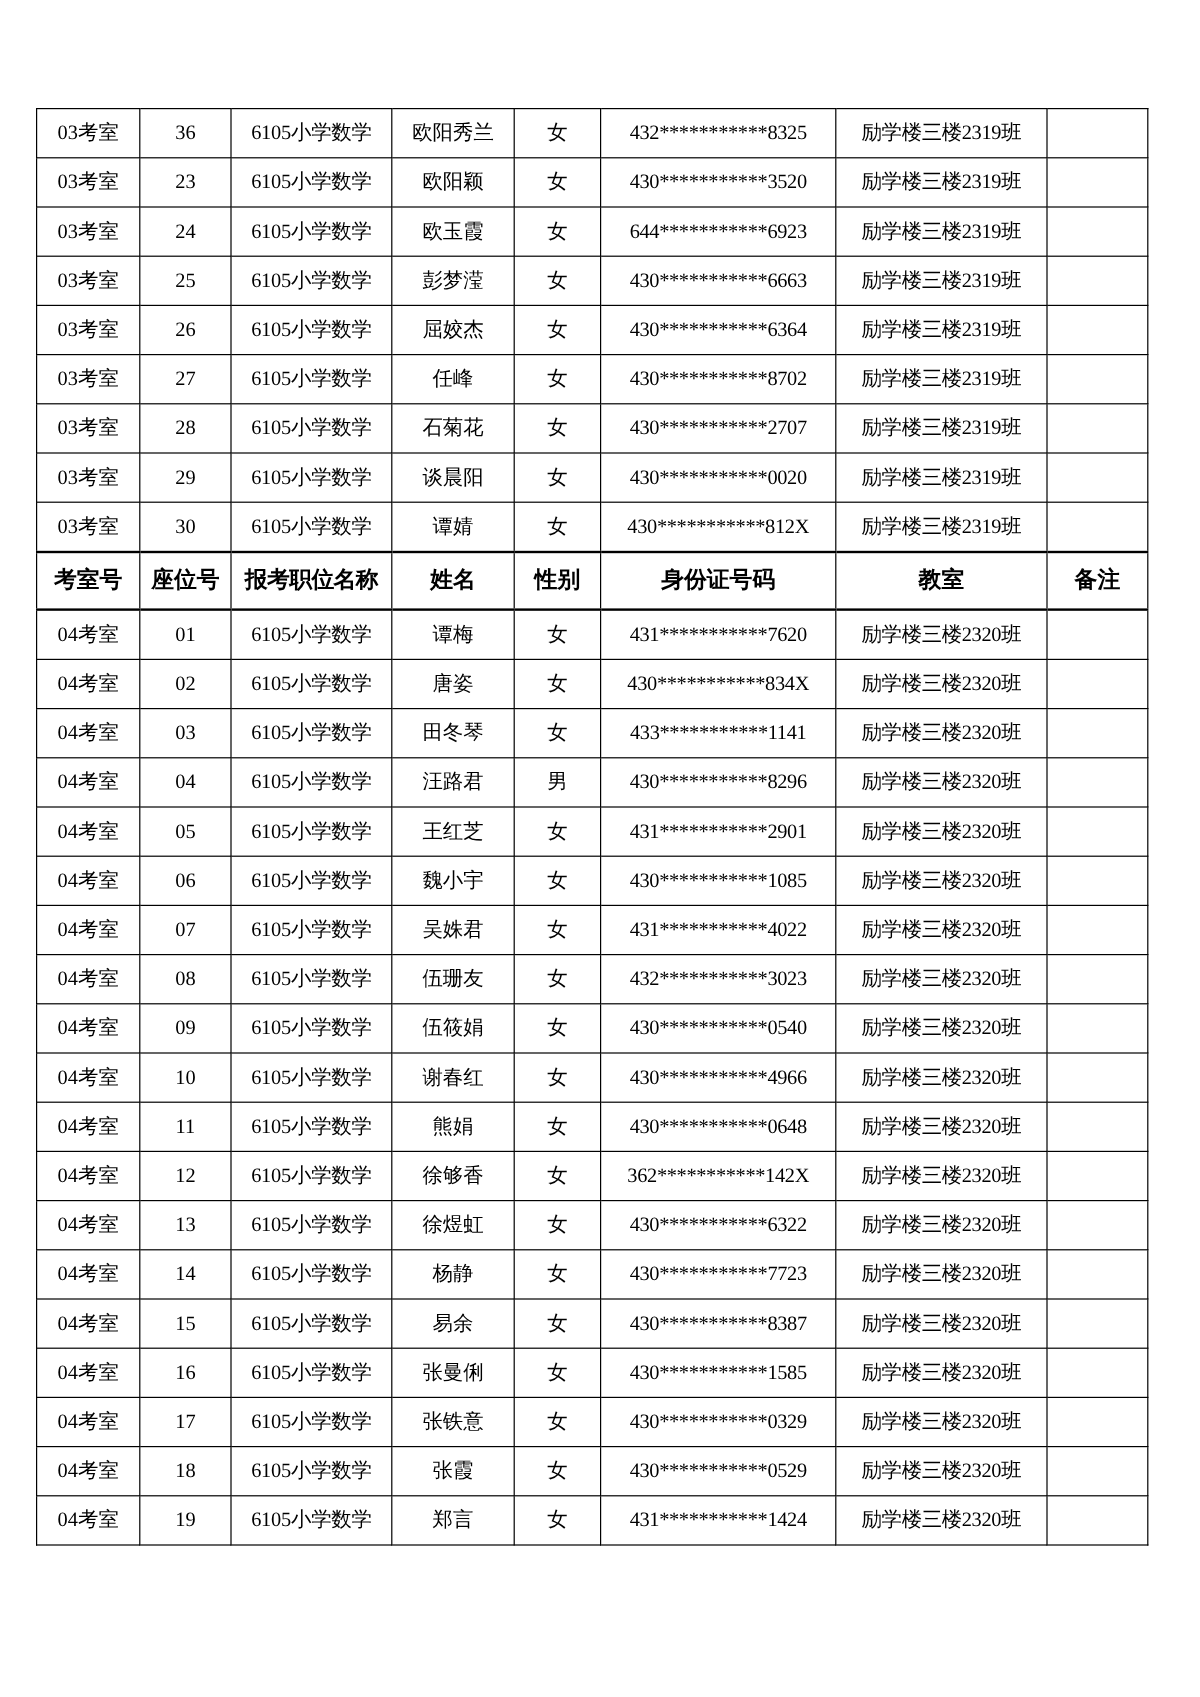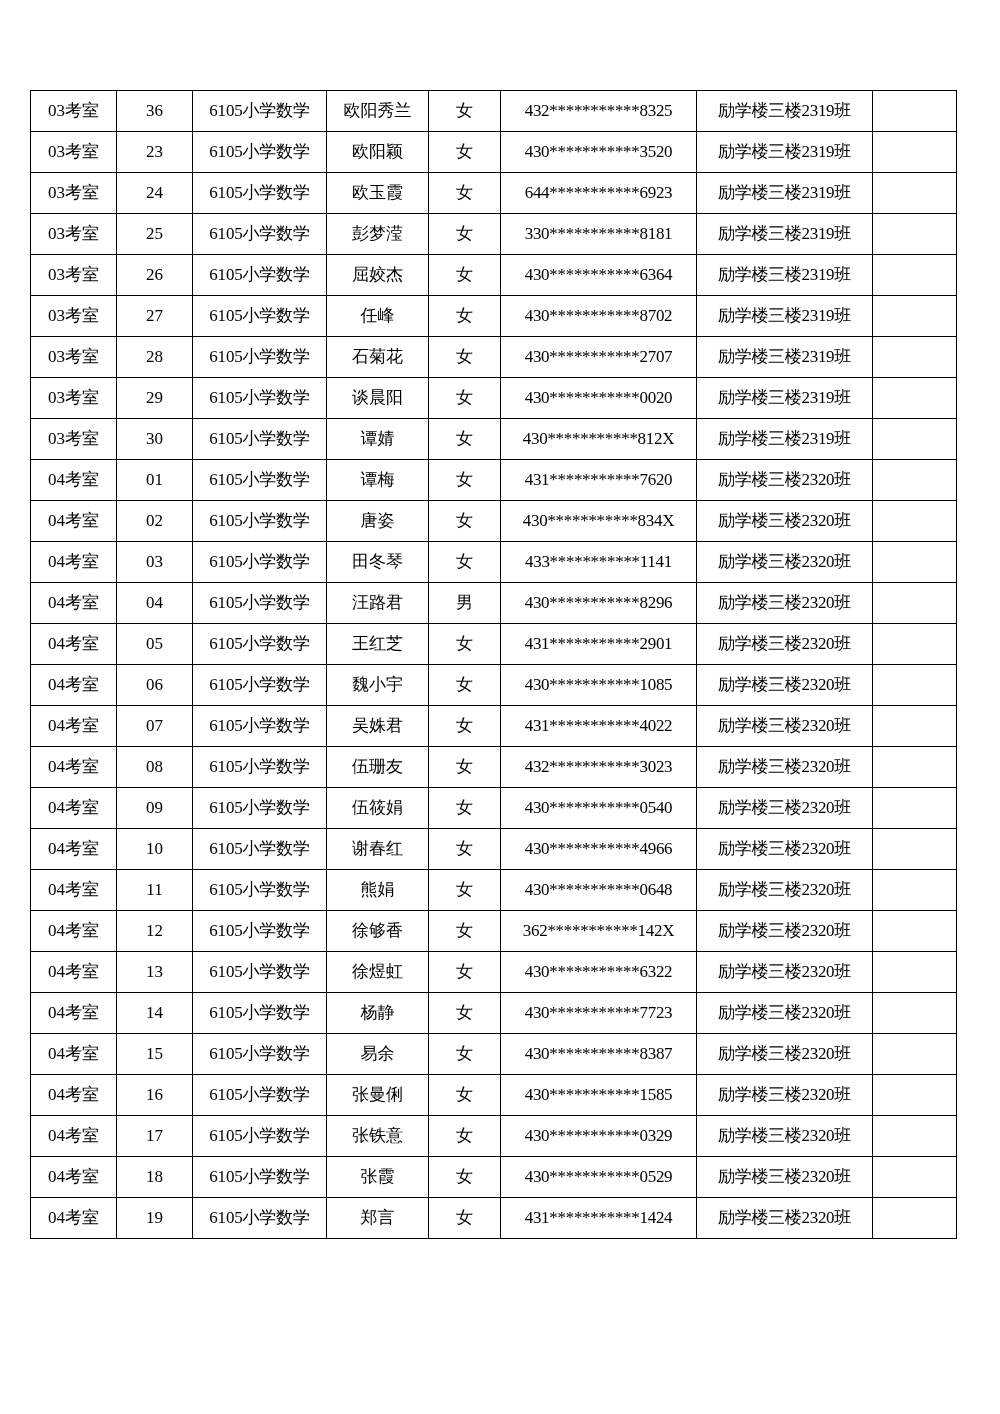--- a/index.html
+++ b/index.html
@@ -117,21 +117,21 @@
           <td class="idnum">644***********6923</td>
           <td class="classroom">励学楼三楼2319班</td>
           <td class="remark"></td>
         </tr>
         <tr>
           <td class="room">03考室</td>
           <td class="seat">25</td>
           <td class="position">6105小学数学</td>
           <td class="name">彭梦滢</td>
           <td class="gender">女</td>
-          <td class="idnum">330***********8181</td>
+          <td class="idnum">430***********6663</td>
           <td class="classroom">励学楼三楼2319班</td>
           <td class="remark"></td>
         </tr>
         <tr>
           <td class="room">03考室</td>
           <td class="seat">26</td>
           <td class="position">6105小学数学</td>
           <td class="name">屈姣杰</td>
           <td class="gender">女</td>
           <td class="idnum">430***********6364</td>
@@ -170,20 +170,30 @@
         </tr>
         <tr>
           <td class="room">03考室</td>
           <td class="seat">30</td>
           <td class="position">6105小学数学</td>
           <td class="name">谭婧</td>
           <td class="gender">女</td>
           <td class="idnum">430***********812X</td>
           <td class="classroom">励学楼三楼2319班</td>
           <td class="remark"></td>
+        </tr>
+        <tr class="header-row">
+          <td>考室号</td>
+          <td>座位号</td>
+          <td class="position-head">报考职位名称</td>
+          <td>姓名</td>
+          <td>性别</td>
+          <td>身份证号码</td>
+          <td>教室</td>
+          <td>备注</td>
         </tr>
         <tr>
           <td class="room">04考室</td>
           <td class="seat">01</td>
           <td class="position">6105小学数学</td>
           <td class="name">谭梅</td>
           <td class="gender">女</td>
           <td class="idnum">431***********7620</td>
           <td class="classroom">励学楼三楼2320班</td>
           <td class="remark"></td>

